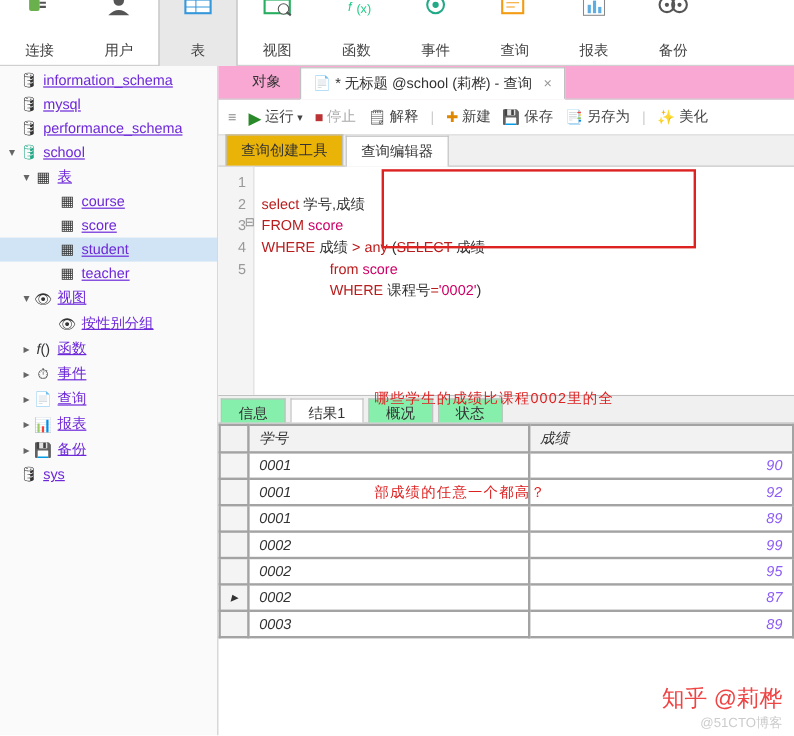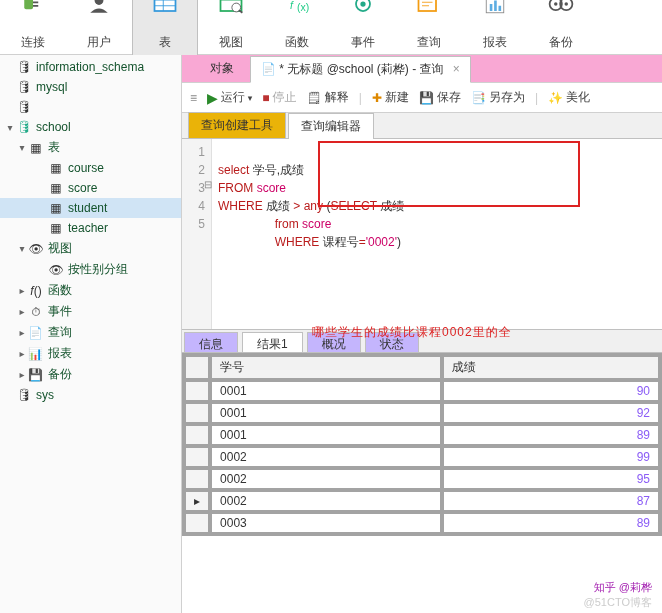--- a/index.html
+++ b/index.html
@@ -10,21 +10,21 @@
 .tool-btn .ico { width: 32px; height: 28px; display: flex; align-items: center; justify-content: center; }
 .tool-btn .lbl { font-size: 12px; color: #444; margin-top: 18px; }
 .layout { display: flex; height: calc(100% - 55px); }
 .sidebar { width: 182px; border-right: 1px solid #d0d0d0; overflow: auto; background: #fafafa; }
 .sb-head { background: #eee; padding: 4px 8px; font-weight: bold; color: #555; }
 .tree { padding: 2px 0; }
 .tree-row { display: flex; align-items: center; padding: 2px 4px; white-space: nowrap; cursor: pointer; }
 .tree-row.selected { background: #d0e4f5; }
 .tree-row .tgl { width: 12px; text-align: center; color: #666; font-size: 10px; }
 .tree-row .ticon { width: 16px; height: 16px; display: inline-flex; align-items: center; justify-content: center; margin-right: 4px; }
-.tree-row .tlabel { color: #14532d; }
+.tree-row .tlabel { color: #6d28d9; text-decoration: underline; }
 .ind1 { padding-left: 16px; }
 .ind3 { padding-left: 48px; }
 .main { flex: 1; display: flex; flex-direction: column; }
 .tabs1 { display: flex; align-items: center; background: #f9a8d4; border-bottom: 1px solid #d0d0d0; height: 28px; padding-left: 18px; gap: 6px; }
 .tab1 { padding: 4px 10px; cursor: pointer; }
 .tab1.active { background: #fff; border: 1px solid #c0c0c0; border-bottom: 1px solid #fff; position: relative; top: 1px; }
 .close-x { color: #999; margin-left: 6px; }
 .toolbar2 { display: flex; align-items: center; gap: 10px; height: 30px; padding: 0 8px; border-bottom: 1px solid #d0d0d0; color: #444; }
 .tb2-item { display: flex; align-items: center; gap: 3px; cursor: pointer; }
 .tb2-item.disabled { color: #aaa; }
@@ -37,28 +37,28 @@
 .gutter { width: 30px; background: #f4f4f4; color: #999; text-align: right; padding: 4px 6px 0 0; line-height: 18px; border-right: 1px solid #e0e0e0; }
 .code { padding: 4px 6px; line-height: 18px; white-space: pre; flex: 1; position: relative; }
 .kw { color: #b91c1c; }
 .ident { color: #c06; }
 .str { color: #c06; }
 .num { color: #8b5cf6; }
 .fold { position: absolute; left: 22px; font-size: 10px; color: #888; }
 .red-box { position: absolute; border: 2px solid #d22; }
 .annotation { position: absolute; color: #d22; font-size: 17px; line-height: 26px; letter-spacing: 1px; }
 .tabs3 { display: flex; background: #f0f0f0; border-bottom: 1px solid #c0c0c0; border-top: 1px solid #c0c0c0; height: 24px; }
-.tab3 { padding: 3px 14px; border: 1px solid #c0c0c0; background: #c4b5fd; margin: 2px 2px 0 2px; border-bottom: none; cursor: pointer; }
+.tab3 { padding: 3px 14px; border: 1px solid #c0c0c0; background: #86efac; margin: 2px 2px 0 2px; border-bottom: none; cursor: pointer; }
 .tab3.active { background: #fff; }
 .grid { border-collapse: collapse; width: 100%; }
-.grid th, .grid td { border: 4px solid #a3a3a3; padding: 2px 8px; text-align: left; height: 22px; font-size: 12px; }
+.grid th, .grid td { border: 2px solid #a3a3a3; padding: 2px 8px; text-align: left; height: 22px; font-size: 12px; font-style: italic; }
 .grid th { background: #f2f2f2; font-weight: normal; }
 .grid td.num { text-align: right; }
 .rowmark { width: 16px; background: #f4f4f4; border: 1px solid #d8d8d8; text-align: center; }
-.watermark { position: absolute; right: 10px; bottom: 18px; color: #a21caf; font-size: 11px; }
+.watermark { position: absolute; right: 10px; bottom: 18px; color: #ef4444; font-size: 19px; }
 .watermark2 { position: absolute; right: 10px; bottom: 3px; color: #ccc; font-size: 11px; }
 .svg-ico { width: 28px; height: 24px; }
 </style>
 </head>
 <body>
 
 <div class="toolbar-main">
   <div class="tool-btn">
     <div class="ico">
       <svg class="svg-ico" viewBox="0 0 32 24">
@@ -159,20 +159,21 @@
       <div class="tree-row ind1">
           <span class="ticon">🛢</span>
           <span class="tlabel">information_schema</span>
         </div>
       <div class="tree-row ind1">
           <span class="ticon">🛢</span>
           <span class="tlabel">mysql</span>
         </div>
       <div class="tree-row ind1">
           <span class="ticon">🛢</span>
+          <span class="tlabel">performance_schema</span>
         </div>
       <div class="tree-row">
           <span class="tgl">▾</span>
           <span class="ticon" style="color:#2a8">🛢</span>
           <span class="tlabel">school</span>
         </div>
       <div class="tree-row ind1">
           <span class="tgl">▾</span>
           <span class="ticon">▦</span>
           <span class="tlabel">表</span>
@@ -295,20 +296,21 @@
       <span class="fold" style="top:40px">⊟</span>
       <div class="code">
 <span class="kw">select</span><span> 学号,成绩</span>
 <span class="kw">FROM</span><span class="ident"> score</span>
 <span class="kw">WHERE</span><span> 成绩 </span><span class="kw">&gt;</span><span class="kw"> any </span>(<span class="kw">SELECT</span><span> 成绩</span>
                  <span class="kw">from</span><span class="ident"> score</span>
                  <span class="kw">WHERE</span><span> 课程号</span><span class="kw">=</span><span class="str">'0002'</span>)
         <div class="red-box" style="left:106px;top:2px;width:262px;height:66px"></div>
         <div class="annotation" style="left:100px;top:128px">
           <div>哪些学生的成绩比课程0002里的全</div>
+          <div>部成绩的任意一个都高？</div>
         </div>
       </div>
     </div>
 
     <div class="tabs3">
       <div class="tab3">信息</div>
       <div class="tab3 active">结果1</div>
       <div class="tab3">概况</div>
       <div class="tab3">状态</div>
     </div>

